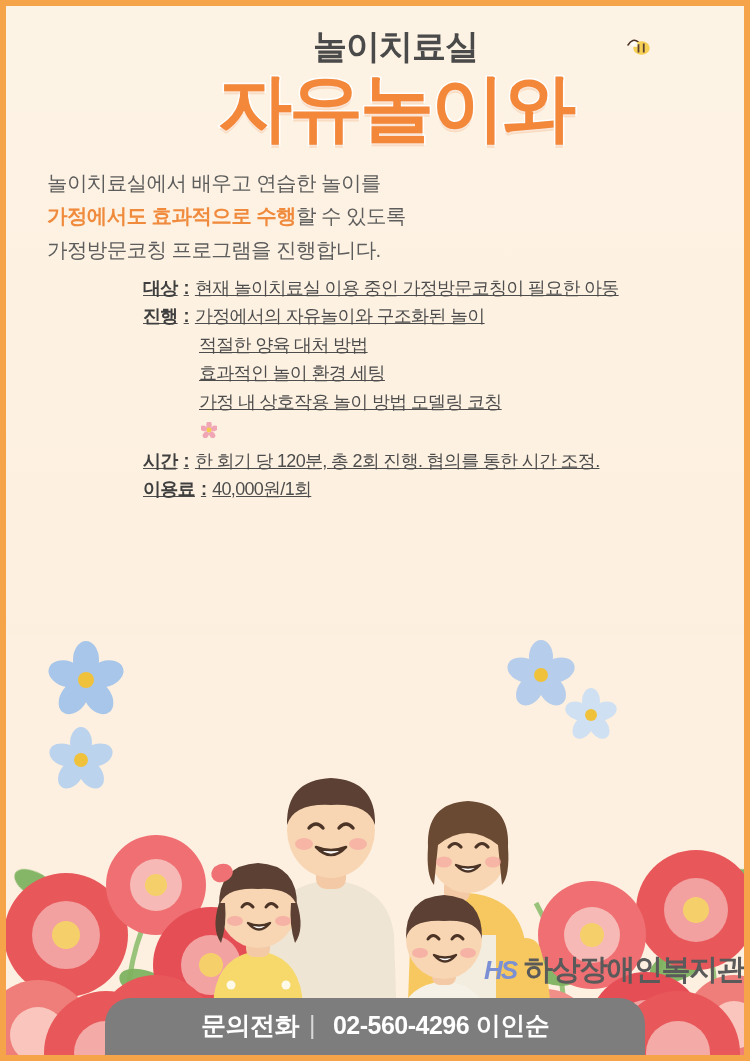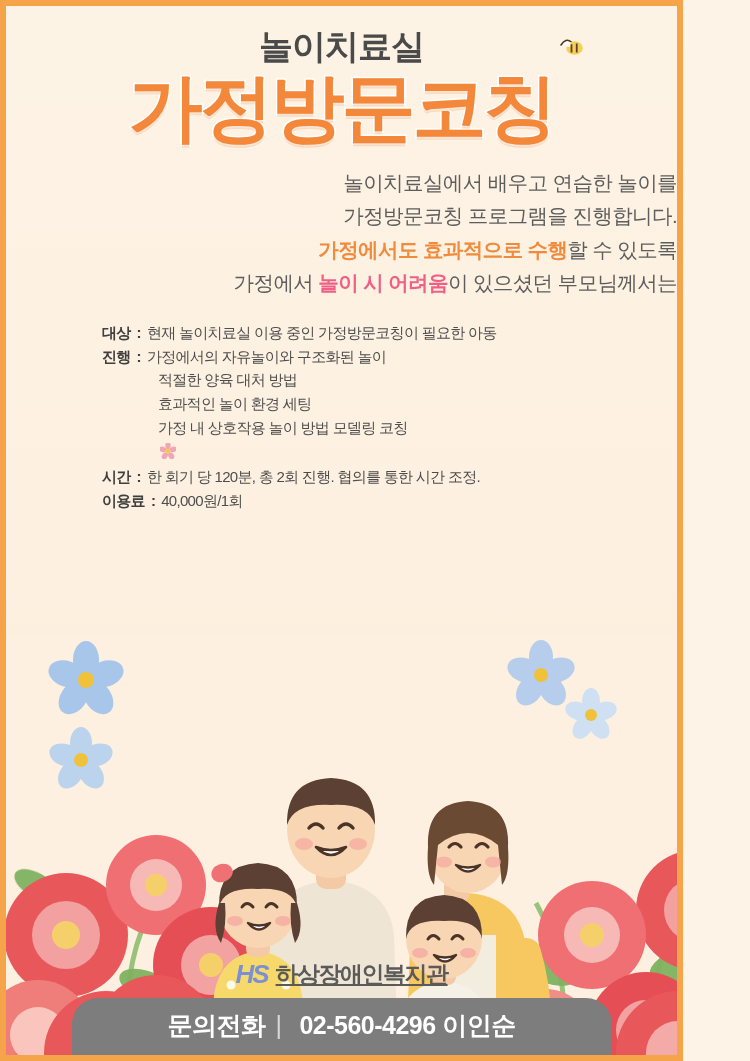--- a/index.html
+++ b/index.html
@@ -8,26 +8,27 @@
   }
   body {
     width: 750px;
     height: 1061px;
     font-family: "Liberation Sans", "DejaVu Sans", sans-serif;
     background: #fdf4e7;
     overflow: hidden;
   }
   .poster {
     position: relative;
-    width: 683px;
+    width: 750px;
     height: 1061px;
     background: linear-gradient(180deg, #fdf3e4 0%, #fdf0e0 55%, #fbe9d6 100%);
     box-sizing: border-box;
     border: 6px solid #f6a44a;
     overflow: hidden;
+    padding-left: 41px;
   }
 
   
   .header {
     position: relative;
     padding-top: 22px;
     text-align: center;
     z-index: 5;
   }
   .kicker {
@@ -54,39 +55,40 @@
     top: 30px;
     width: 30px;
     height: 30px;
   }
 
   
   .intro {
     position: relative;
     z-index: 5;
     margin-top: 16px;
-    text-align: right;
+    text-align: left;
     color: #5d5d5d;
     font-size: 20.5px;
     line-height: 1.62;
     letter-spacing: -0.6px;
   }
   .intro .hl-orange { color: #f08a3c; font-weight: bold; }
   .intro .hl-pink { color: #ef5f86; font-weight: bold; }
 
   
   .details {
     position: relative;
     z-index: 5;
-    margin: 22px 0 0 0;
+    margin: 8px 0 0 0;
     padding: 0 34px 0 96px;
     color: #4d4d4d;
-    font-size: 15px;
+    font-size: 18px;
     line-height: 1.58;
     letter-spacing: -0.7px;
+    text-decoration: underline;
   }
   .row {
     display: flex;
     align-items: flex-start;
   }
   .row .label {
     font-weight: bold;
     color: #3f3f3f;
     white-space: nowrap;
   }
@@ -119,37 +121,36 @@
     position: absolute;
     left: 0;
     bottom: 0;
     width: 100%;
     z-index: 6;
     text-align: center;
   }
   .logo-line {
     display: flex;
     align-items: center;
-    justify-content: center;
+    justify-content: flex-end;
     gap: 8px;
     margin-bottom: 8px;
   }
   .logo-mark {
     font-size: 26px;
     font-weight: bold;
     color: #7b8fd4;
     font-style: italic;
     letter-spacing: -2px;
   }
   .logo-text {
-    font-size: 23px;
+    font-size: 29px;
     font-weight: bold;
     color: #5a5a5a;
     letter-spacing: -1.5px;
-    text-decoration: underline;
   }
   .contact-bar {
     background: #7d7d7d;
     color: #ffffff;
     font-size: 25px;
     font-weight: bold;
     letter-spacing: -0.5px;
     padding: 11px 0 13px 0;
     width: 540px;
     margin: 0 auto;
@@ -365,39 +366,36 @@
       </g>
       <g transform="translate(672,418)">
         <circle cx="0" cy="0" r="62" fill="#e8585a"></circle>
         <circle cx="0" cy="0" r="32" fill="#f4aaa7"></circle>
       </g>
     </g>
   </svg>
 
   <div class="header">
     <div class="kicker">놀이치료실</div>
-    <div class="title">가정방문코칭</div>
+    <div class="title">자유놀이와</div>
     <svg class="bee" viewBox="0 0 40 40" aria-hidden="true">
       <path d="M8 12 q6 -10 14 -4" stroke="#4b3326" stroke-width="2" fill="none" stroke-linecap="round"></path>
       <ellipse cx="26" cy="16" rx="11" ry="9" fill="#f6cf55"></ellipse>
       <path d="M21 10 q-6 -5 -10 0 q4 6 10 4 Z" fill="#ffffff" opacity="0.85"></path>
       <path d="M22 11 v11" stroke="#5b4033" stroke-width="2.4"></path>
       <path d="M29 10 v12" stroke="#5b4033" stroke-width="2.4"></path>
     </svg>
   </div>
 
   <div class="intro">
     <div>놀이치료실에서 배우고 연습한 놀이를</div>
-    <div>가정방문코칭 프로그램을 진행합니다.</div>
     <div>
       <span class="hl-orange">가정에서도 효과적으로 수행</span><span>할 수 있도록</span>
     </div>
-    <div>
-      <span>가정에서 </span><span class="hl-pink">놀이 시 어려움</span><span>이 있으셨던 부모님께서는</span>
-    </div>
+    <div>가정방문코칭 프로그램을 진행합니다.</div>
   </div>
 
   <div class="details">
 
     <div class="row">
       <span class="label">대상</span>
       <span class="label" style="padding:0 6px;">:</span>
       <span class="value">현재 놀이치료실 이용 중인 가정방문코칭이 필요한 아동</span>
     </div>
 

